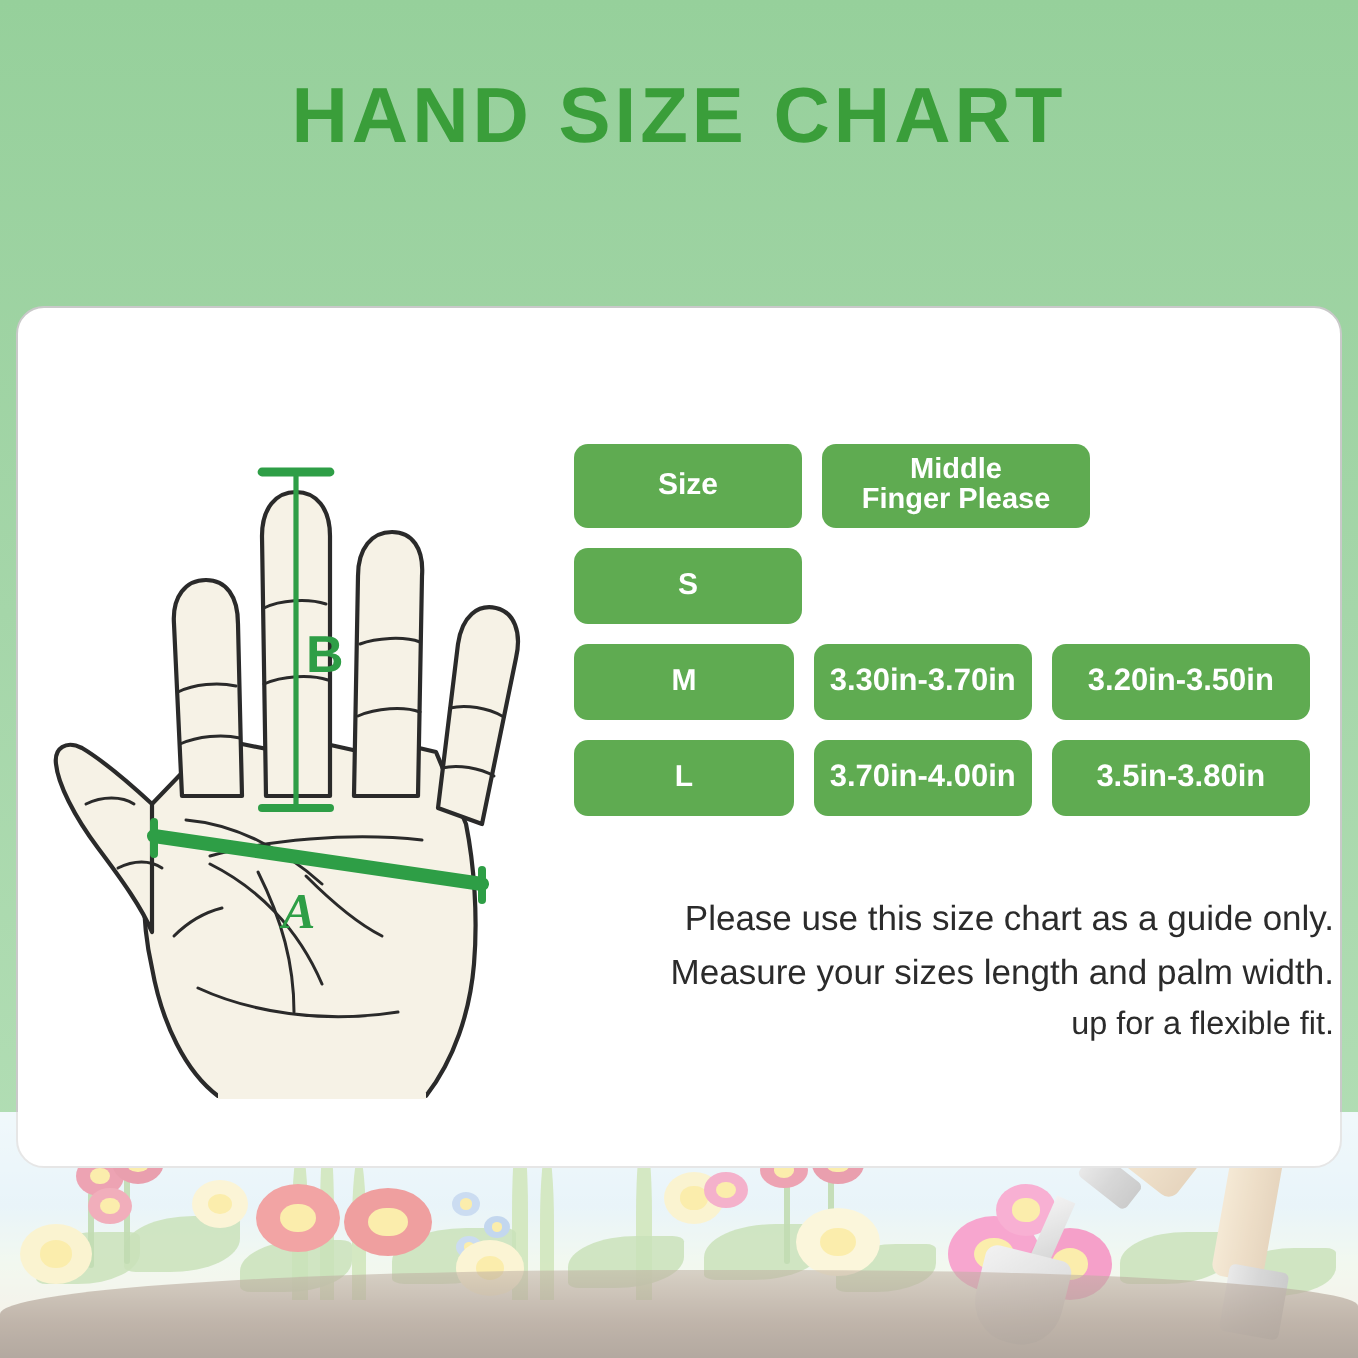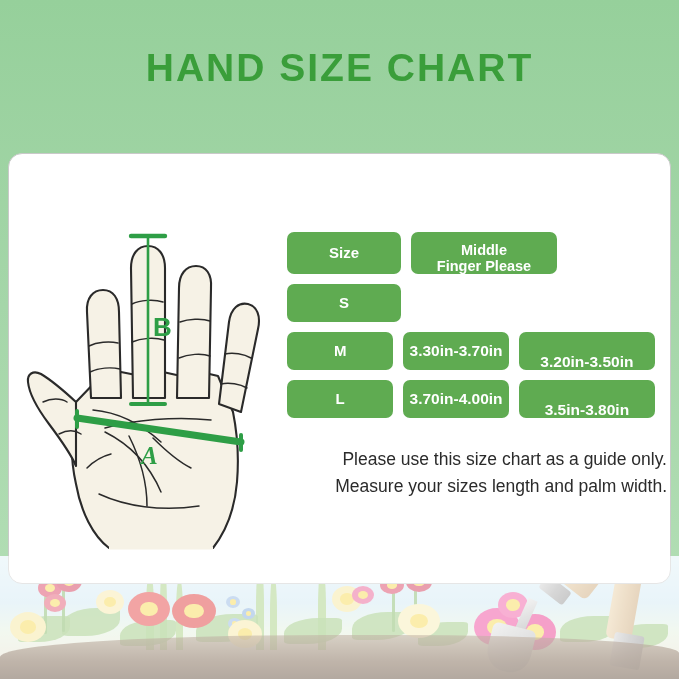--- a/index.html
+++ b/index.html
@@ -6,21 +6,21 @@
   html,body { width:679px; height:679px; overflow:hidden; }
   body {
     font-family:"Liberation Sans", sans-serif;
     background:linear-gradient(180deg,#96d09b 0%,#a5d6a9 45%,#b6e0b8 100%);
     position:relative;
   }
 
   
   #title-bar{
     position:absolute; left:0; top:28px; width:679px; height:62px;
-    display:flex; align-items:flex-end; justify-content:center;
+    display:flex; align-items:center; justify-content:center;
   }
   #page-title{
     font-size:39px; font-weight:bold; letter-spacing:2.0px;
     color:#3a9e3a; font-family:"Liberation Sans", sans-serif;
     white-space:nowrap;
   }
 
   
   #photo-strip{
     position:absolute; left:0; top:556px; width:679px; height:123px;
@@ -56,31 +56,31 @@
   #size-card{
     position:absolute; left:8px; top:153px; width:663px; height:431px;
     background:#ffffff; border:1px solid #c9c9c9; border-radius:14px;
   }
 
   
   #hand-figure{ position:absolute; left:4px; top:22px; width:270px; height:395px; }
 
   
   #size-table{
-    position:absolute; left:278px; top:78px; width:368px;
+    position:absolute; left:278px; top:68px; width:368px;
   }
   .trow{ display:flex; gap:10px; margin-bottom:10px; }
   .cell{
     background:#5fab51; border-radius:7px; color:#ffffff;
     display:flex; align-items:center; justify-content:center; text-align:center;
     font-family:"Liberation Sans", sans-serif; line-height:1.06;
   }
   .c-size { width:114px; }
   .c-palm { width:113px; }
-  .c-mid  { width:146px;align-items:flex-end; }
+  .c-mid  { width:134px; }
   .head .cell{ height:42px; font-weight:bold; font-size:15px; }
   .head .c-mid{ font-size:14.5px; padding:0 4px; }
   .body-row .cell{ height:38px; font-weight:bold; font-size:15.5px; }
   .body-row .c-size{ font-size:15px; }
 
   
   #size-note{
     position:absolute; left:258px; top:292px; width:400px;
     color:#2b2b2b; font-family:"Liberation Sans", sans-serif;
   }
@@ -242,15 +242,16 @@
     <div class="trow body-row">
       <div class="cell c-size">L</div>
       <div class="cell c-palm">3.70in-4.00in</div>
       <div class="cell c-mid">3.5in-3.80in</div>
     </div>
   </div>
 
   <div id="size-note">
     <span class="ln big">Please use this size chart as a guide only.</span>
     <span class="ln big">Measure your sizes length and palm width.</span>
+    <span class="ln sm">up for a flexible fit.</span>
   </div>
 
 </div>
 
 </body></html>

